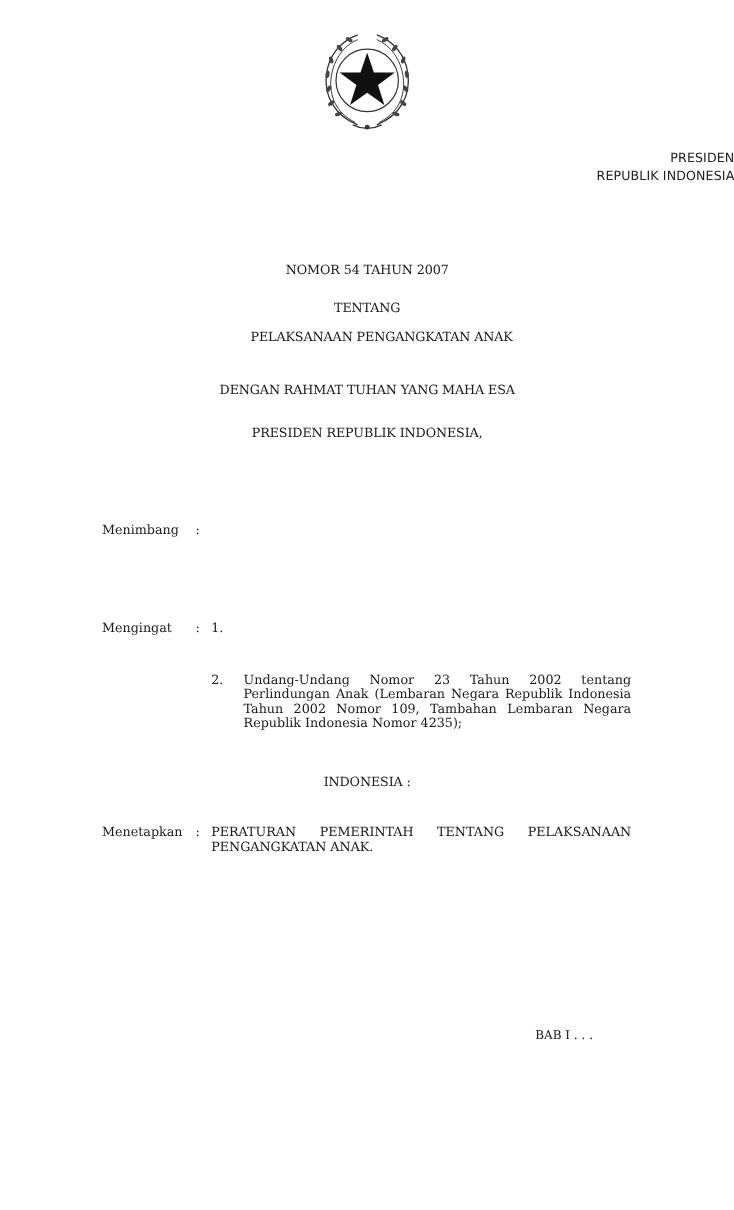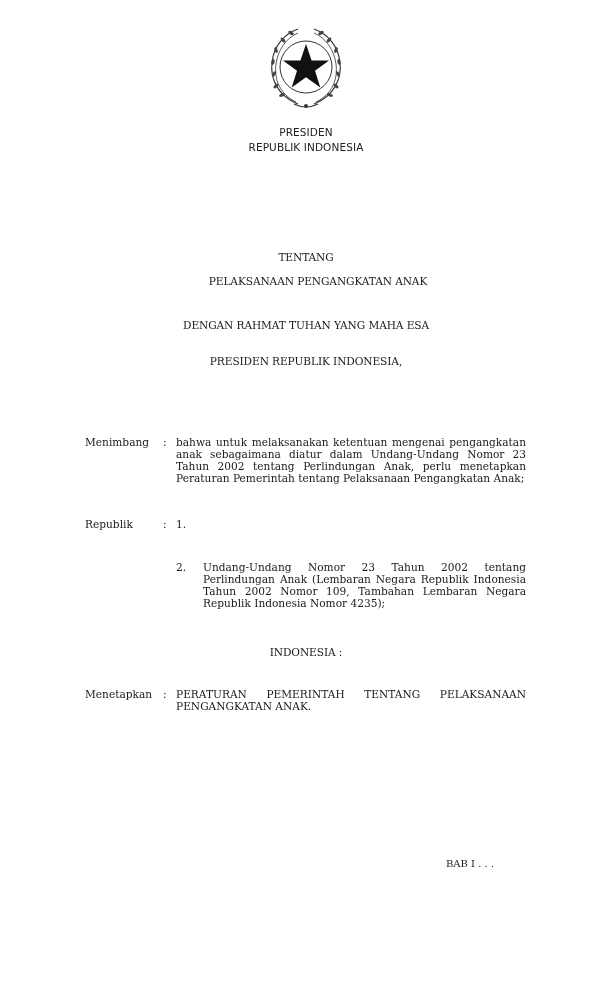--- a/index.html
+++ b/index.html
@@ -25,21 +25,21 @@
       position: absolute;
       left: 268px;
       top: 24px;
       width: 76px;
       height: 88px;
     }
     .inst {
       position: absolute;
       left: 0;
       width: 612px;
-      text-align: center;
+      text-align: right;
       font-family: "DejaVu Sans", "Liberation Sans", sans-serif;
       font-size: 10.5px;
       color: #222;
       letter-spacing: 0.1px;
     }
     .center-line {
       position: absolute;
       left: 0;
       width: 612px;
       text-align: center;
@@ -128,34 +128,34 @@
       <polygon points="38,20 43.6,36.5 61,36.5 47,46.8 52.3,63.5 38,53.3 23.7,63.5 29,46.8 15,36.5 32.4,36.5" fill="#111"></polygon>
 
       <path d="M26 80 Q 38 86 50 80" fill="none" stroke="#333" stroke-width="1.2"></path>
       <circle cx="38" cy="82" r="2" fill="#333"></circle>
     </svg>
   </div>
 
   <div class="inst" style="top:126px;">PRESIDEN</div>
   <div class="inst" style="top:141px;">REPUBLIK INDONESIA</div>
 
+  <div class="center-line" style="top:219px;">NOMOR 54 TAHUN 2007</div>
   <div class="center-line" style="top:251px;">TENTANG</div>
   <div class="center-line" style="top:275px;padding-left:12px;">PELAKSANAAN PENGANGKATAN ANAK</div>
 
   <div class="center-line" style="top:319px;">DENGAN RAHMAT TUHAN YANG MAHA ESA</div>
   <div class="center-line" style="top:355px;">PRESIDEN REPUBLIK INDONESIA,</div>
 
   <div class="row" style="top:405px; height:64px;margin-top:31px;">
     <span class="lbl">Menimbang</span>
     <span class="colon">:</span>
-    <div class="body">bahwa untuk melaksanakan ketentuan mengenai pengangkatan anak sebagaimana diatur dalam Undang-Undang Nomor 23 Tahun 2002 tentang Perlindungan Anak, perlu menetapkan Peraturan Pemerintah tentang Pelaksanaan Pengangkatan Anak;</div>
   </div>
 
   <div class="row" style="top:518px; height:28px;">
-    <span class="lbl">Republik</span>
+    <span class="lbl">Mengingat</span>
     <span class="colon">:</span>
     <span class="num">1.</span>
   </div>
   <div class="row" style="top:561px; height:52px;">
     <span class="num">2.</span>
     <div class="item-body">Undang-Undang Nomor 23 Tahun 2002 tentang Perlindungan Anak (Lembaran Negara Republik Indonesia Tahun 2002 Nomor 109, Tambahan Lembaran Negara Republik Indonesia Nomor 4235);</div>
   </div>
 
   <div class="center-line" style="top:646px;">INDONESIA :</div>
 

